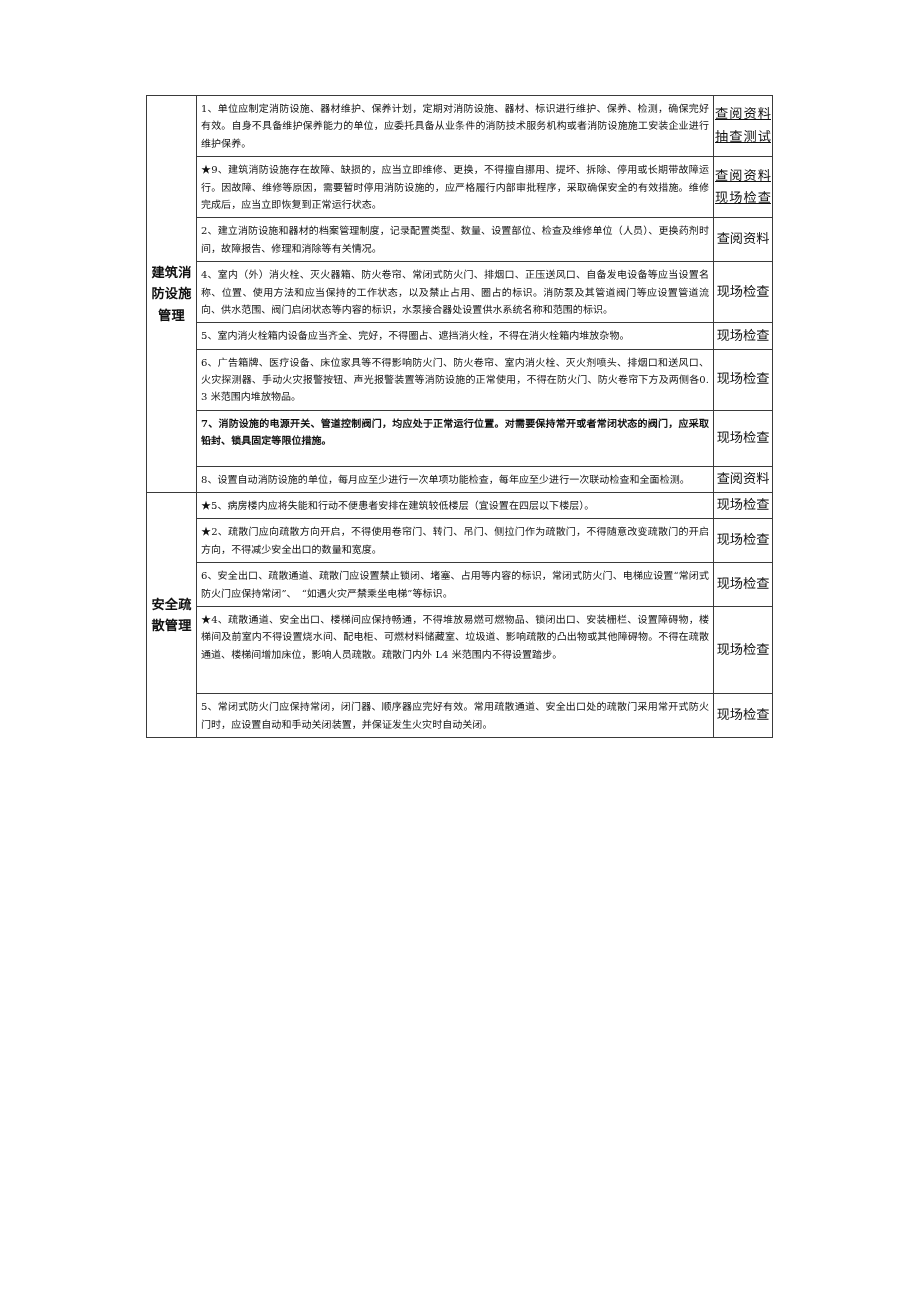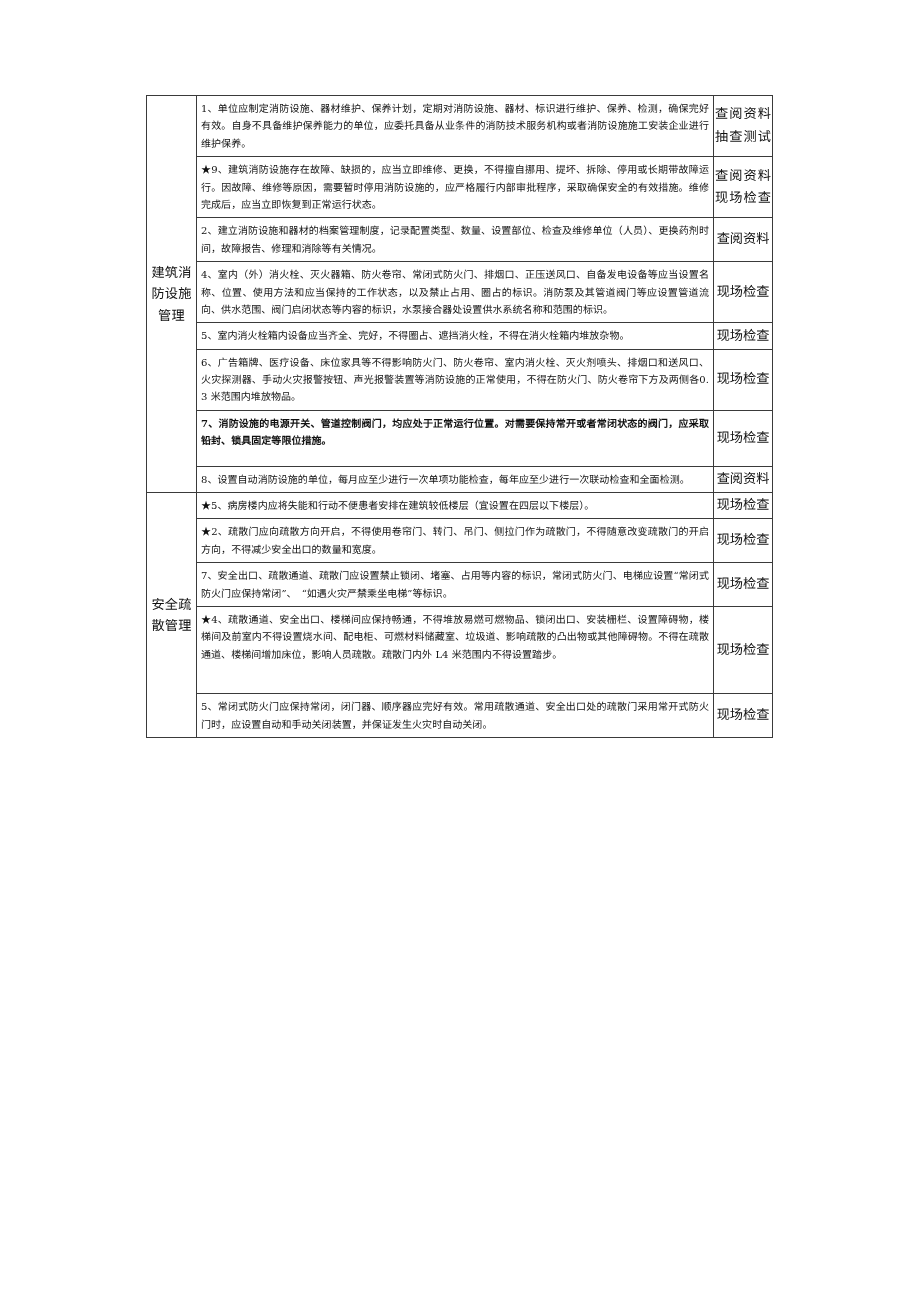--- a/index.html
+++ b/index.html
@@ -36,20 +36,21 @@
     border: 1px solid #3a3a3a;
     vertical-align: middle;
     padding: 0;
   }
 
   
   td.category {
     text-align: center;
     vertical-align: middle;
     padding: 2px 2px;
+    font-weight: bold;
   }
   .category-label {
     font-size: 13.2px;
     line-height: 1.62;
     letter-spacing: 0.2px;
     word-break: break-all;
     text-align: center;
   }
 
   
@@ -79,20 +80,21 @@
     font-size: 13.2px;
     line-height: 1.72;
     word-break: break-all;
   }
   
   .method-label.spread {
     text-align: justify;
     text-justify: inter-character;
     text-align-last: justify;
     padding: 0 1px;
+    text-decoration: underline;
   }
 </style>
 </head>
 <body>
 
 <div class="page">
   <table class="checklist">
     <colgroup>
       <col class="c-category">
       <col class="c-requirement">
@@ -191,21 +193,21 @@
         <td class="requirement">
           <p class="req-text">★2、疏散门应向疏散方向开启，不得使用卷帘门、转门、吊门、侧拉门作为疏散门，不得随意改变疏散门的开启方向，不得减少安全出口的数量和宽度。</p>
         </td>
         <td class="method">
           <div class="method-label">现场检查</div>
         </td>
       </tr>
 
       <tr>
         <td class="requirement">
-          <p class="req-text">7、安全出口、疏散通道、疏散门应设置禁止锁闭、堵塞、占用等内容的标识，常闭式防火门、电梯应设置“常闭式防火门应保持常闭”、　“如遇火灾严禁乘坐电梯”等标识。</p>
+          <p class="req-text">6、安全出口、疏散通道、疏散门应设置禁止锁闭、堵塞、占用等内容的标识，常闭式防火门、电梯应设置“常闭式防火门应保持常闭”、　“如遇火灾严禁乘坐电梯”等标识。</p>
         </td>
         <td class="method">
           <div class="method-label">现场检查</div>
         </td>
       </tr>
 
       <tr>
         <td class="requirement">
           <p class="req-text has-pad-bottom">★4、疏散通道、安全出口、楼梯间应保持畅通，不得堆放易燃可燃物品、锁闭出口、安装栅栏、设置障碍物，楼梯间及前室内不得设置烧水间、配电柜、可燃材料储藏室、垃圾道、影响疏散的凸出物或其他障碍物。不得在疏散通道、楼梯间增加床位，影响人员疏散。疏散门内外 L4 米范围内不得设置踏步。</p>
         </td>

